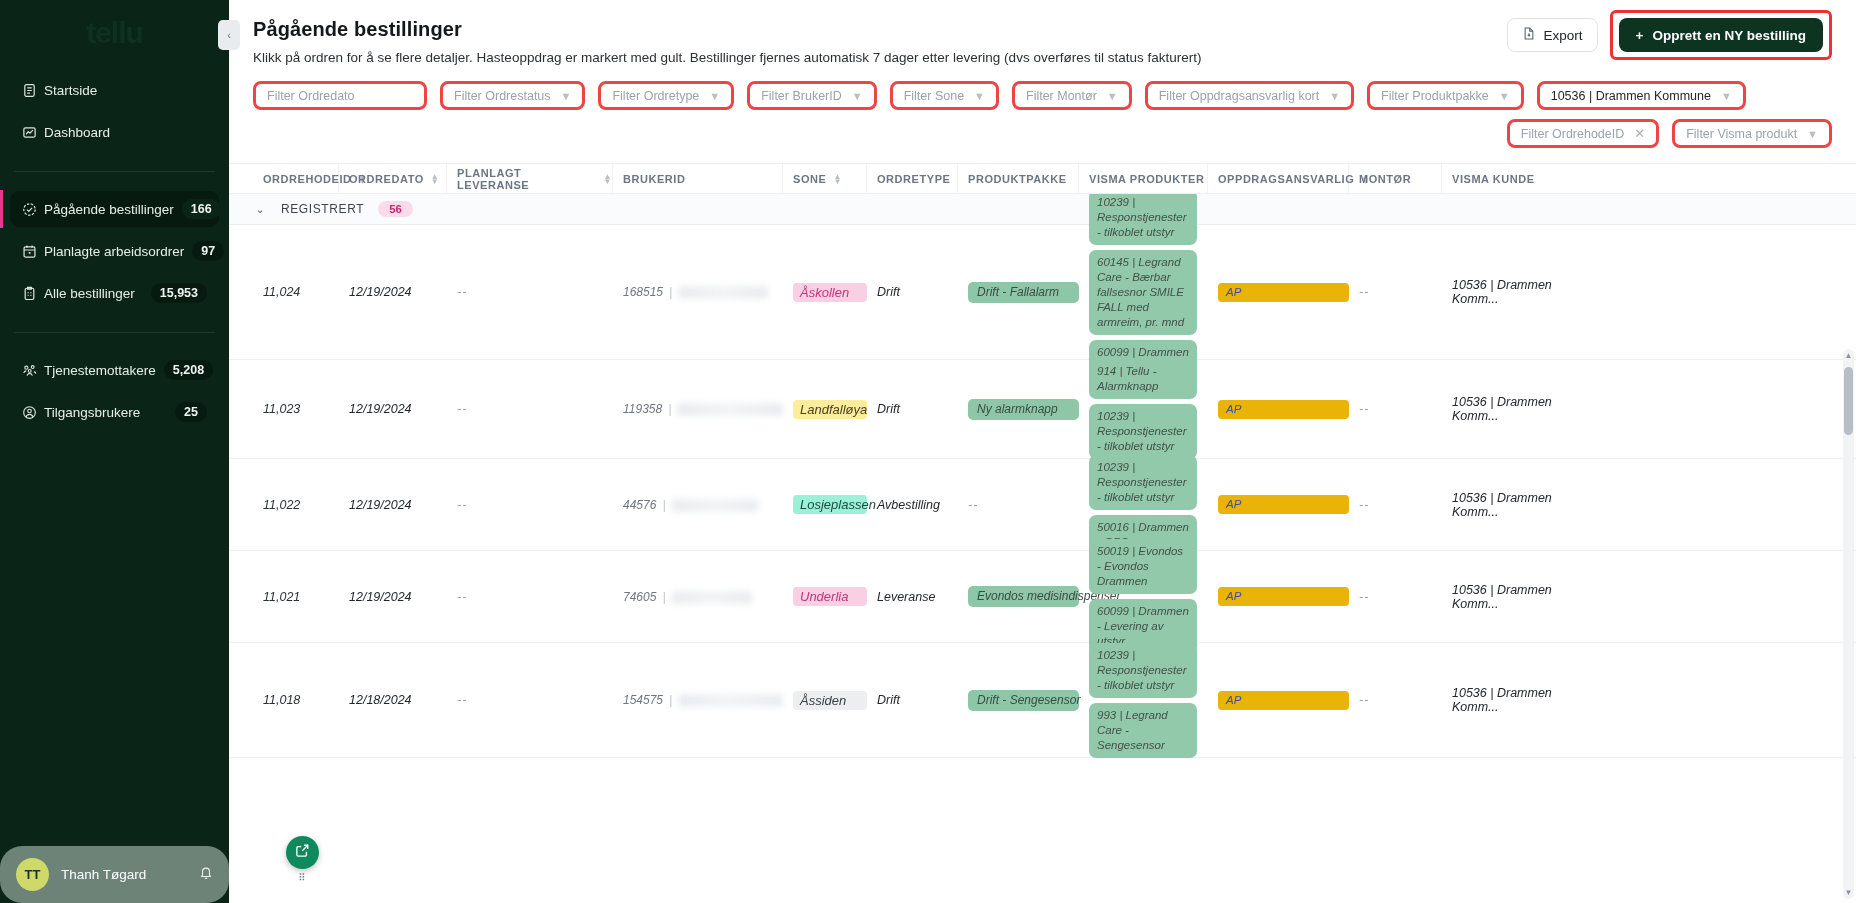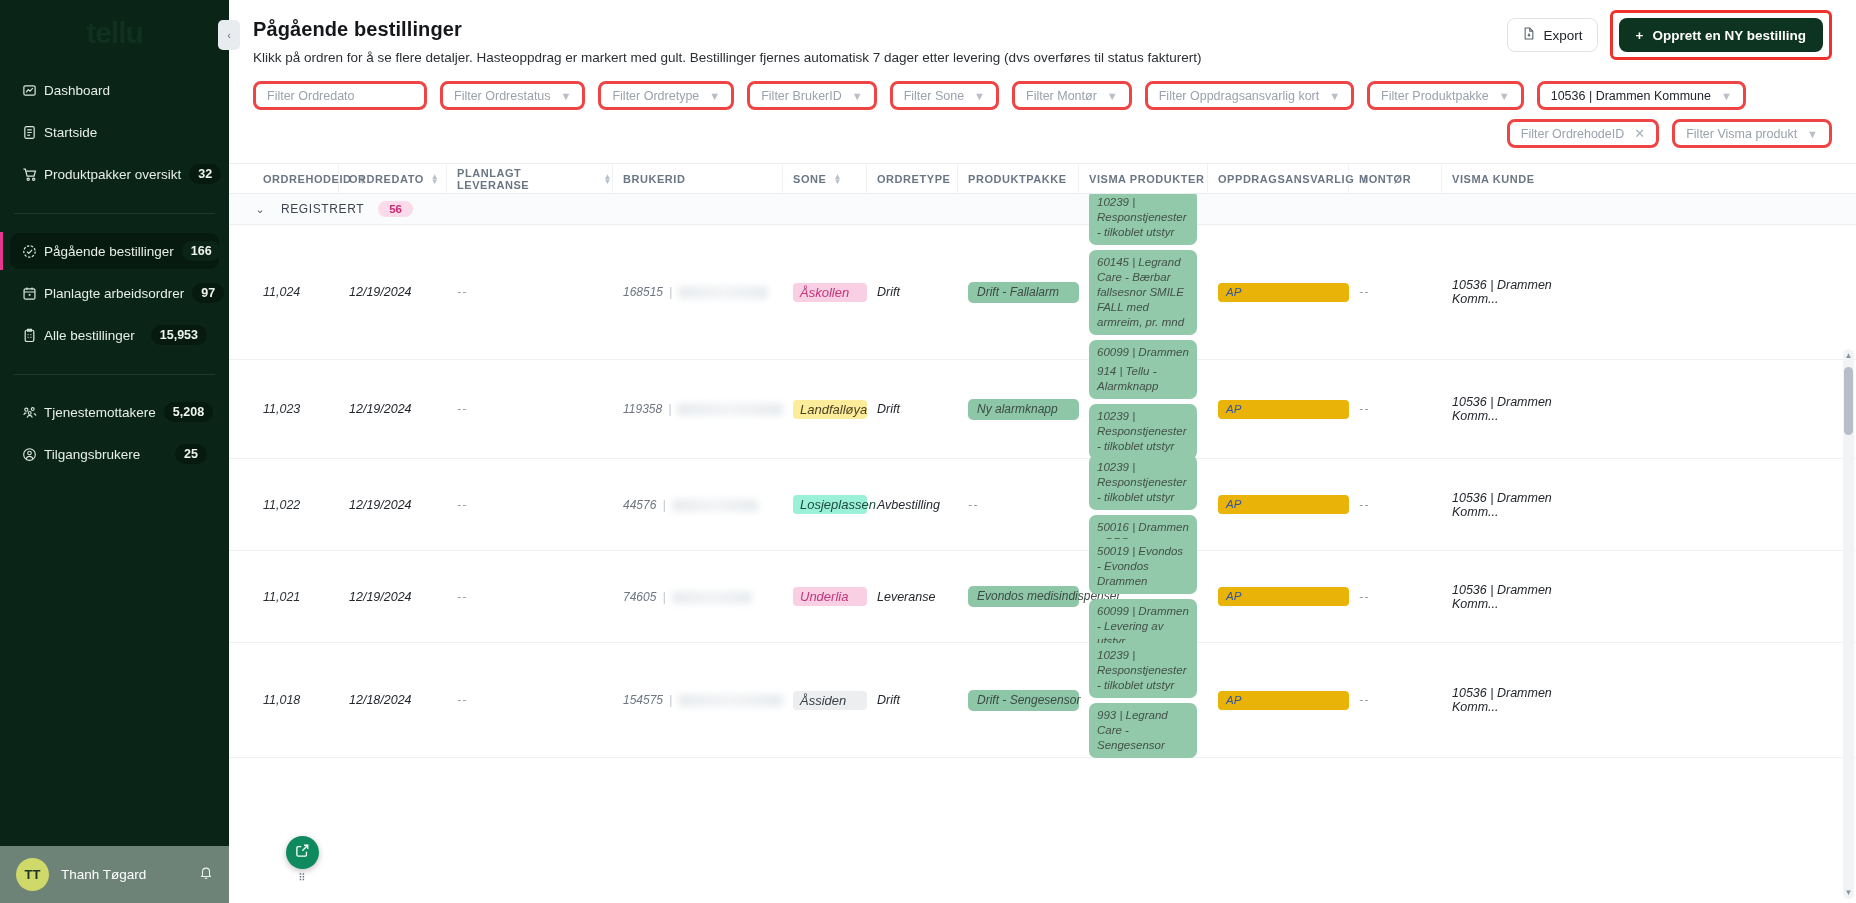--- a/index.html
+++ b/index.html
@@ -42,21 +42,21 @@
   .badge-count {
     background: #061a10; color: #f0f5f1;
     font-size: 12.5px; font-weight: 700;
     border-radius: 10px; padding: 3px 9px; margin-left: 8px;
   }
   .nav-item.active .badge-count { background: #0b2418; }
   .nav-sep { height:1px; background:#1c3d2b; margin: 9px 14px 13px 14px; }
   .sidebar-spacer { flex: 1 1 auto; }
   .user-bar {
     height: 57px; background: #6d8377;
-    display: flex; align-items: center; padding: 12px 16px; gap: 12px;
+    display: flex; align-items: center; padding: 12px 16px; gap: 12px; border-radius: 22px;
   }
   .avatar {
     width: 33px; height: 33px; border-radius: 50%;
     background: #cfd96a; color: #1b3326;
     display: flex; align-items: center; justify-content: center;
     font-size: 13px; font-weight: 700; flex: none;
   }
   .user-name { color: #fff; font-size: 13.5px; flex: 1 1 auto; }
   .bell { color: #eef2ee; }
 
@@ -201,45 +201,34 @@
 
   <aside class="sidebar">
     <div class="logo-wrap">
       <span class="logo">tellu</span>
     </div>
 
     <div class="nav-group">
       <div class="nav-item">
         <span class="ico">
           <svg width="15" height="15" viewBox="0 0 16 16" fill="none" stroke="#dbe6dd" stroke-width="1.3">
-              <rect x="2" y="3" width="12" height="10" rx="1.6"></rect>
-              <path d="M4.4 10l2.2-3 1.9 1.8 3.1-3.4"></path>
-            </svg>
-        </span>
-        <span class="lbl">Dashboard</span>
+              <rect x="3" y="1.8" width="10" height="12.4" rx="1.6"></rect>
+              <path d="M5.6 5.2h4.8M5.6 8h4.8M5.6 10.8h3"></path>
+            </svg>
+        </span>
+        <span class="lbl">Startside</span>
       </div>
       <div class="nav-item">
         <span class="ico">
           <svg width="15" height="15" viewBox="0 0 16 16" fill="none" stroke="#dbe6dd" stroke-width="1.3">
-              <rect x="3" y="1.8" width="10" height="12.4" rx="1.6"></rect>
-              <path d="M5.6 5.2h4.8M5.6 8h4.8M5.6 10.8h3"></path>
-            </svg>
-        </span>
-        <span class="lbl">Startside</span>
-      </div>
-      <div class="nav-item">
-        <span class="ico">
-          <svg width="16" height="15" viewBox="0 0 17 16" fill="none" stroke="#dbe6dd" stroke-width="1.3">
-              <path d="M1.5 2.2h2l1.9 7.6h7.3l1.6-5.4H4.4"></path>
-              <circle cx="6.6" cy="13" r="1.2"></circle>
-              <circle cx="12.4" cy="13" r="1.2"></circle>
-            </svg>
-        </span>
-        <span class="lbl">Produktpakker oversikt</span>
-        <span class="badge-count">32</span>
+              <rect x="2" y="3" width="12" height="10" rx="1.6"></rect>
+              <path d="M4.4 10l2.2-3 1.9 1.8 3.1-3.4"></path>
+            </svg>
+        </span>
+        <span class="lbl">Dashboard</span>
       </div>
     </div>
 
     <div class="nav-sep"></div>
 
     <div class="nav-group">
       <div class="nav-item active">
         <span class="ico">
           <svg width="15" height="15" viewBox="0 0 16 16" fill="none" stroke="#dbe6dd" stroke-width="1.3" stroke-dasharray="2.6 1.6">
               <circle cx="8" cy="8" r="6.1"></circle>

